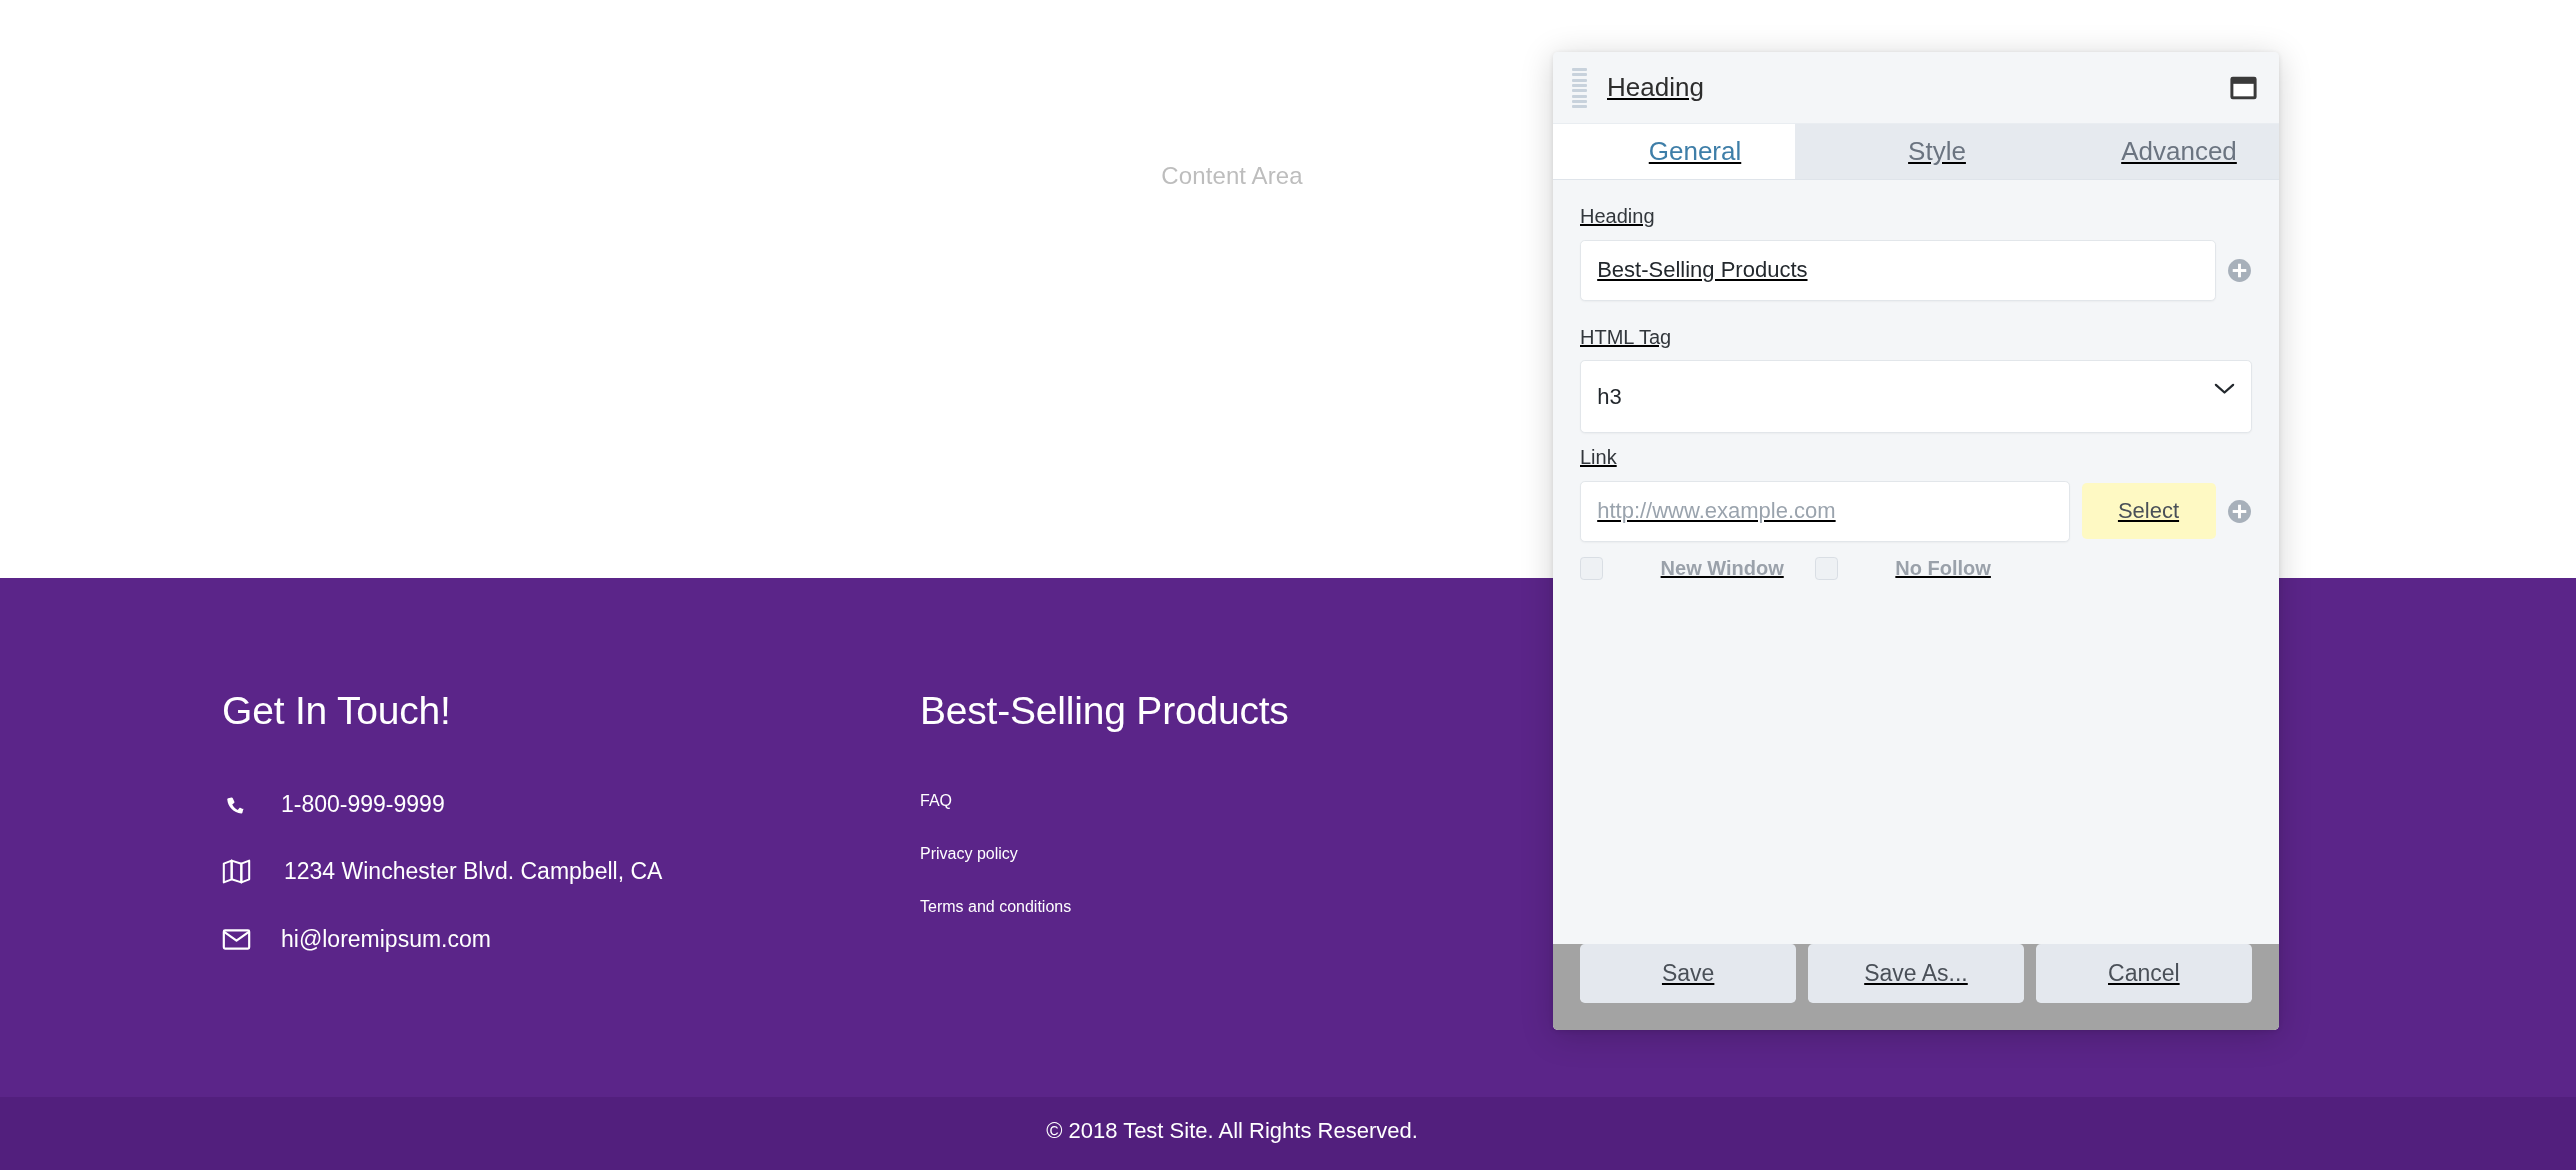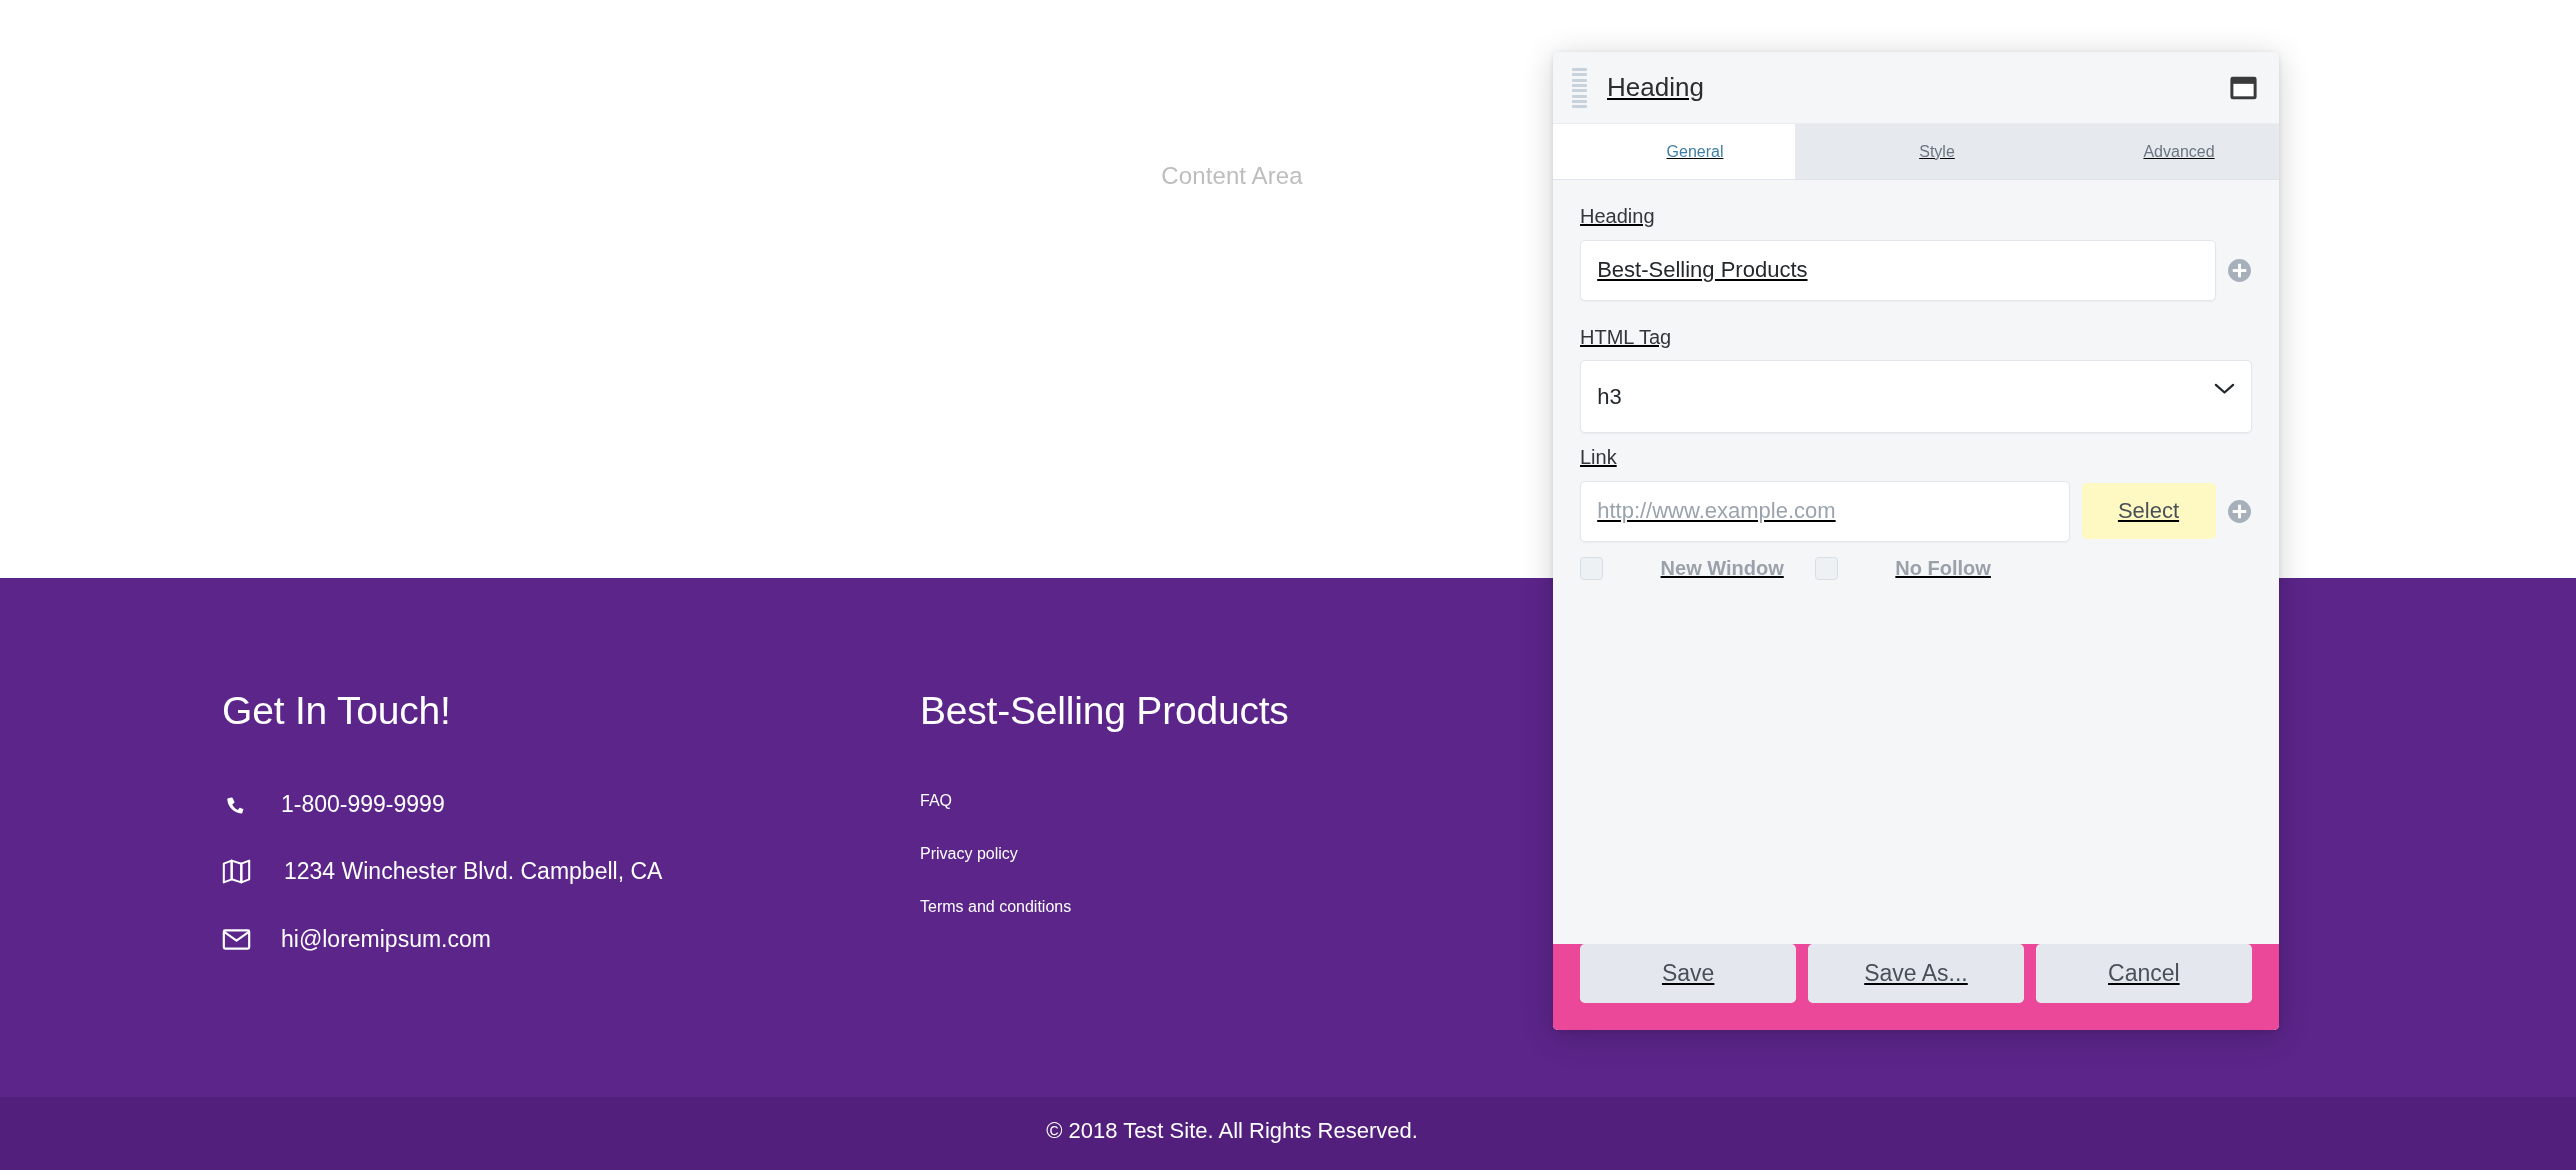--- a/index.html
+++ b/index.html
@@ -175,21 +175,21 @@
     height: 56px;
     flex: 0 0 56px;
     background: #e6eaef;
     border-bottom: 1px solid #dfe4ea;
   }
   .tab {
     flex: 1 1 0;
     display: flex;
     align-items: center;
     justify-content: center;
-    font-size: 16px;
+    font-size: 26px;
     color: #6b7480;
     cursor: pointer;
     background: #e6eaef;
     user-select: none;
     padding-left: 42px;
   }
   .tab.active {
     background: #ffffff;
     color: #3e7ea8;
   }
@@ -309,21 +309,21 @@
     font-weight: bold;
     white-space: nowrap;
     padding-left: 48px;
   }
 
   .dialog-footer {
     flex: 0 0 auto;
     padding: 0 27px 27px 27px;
     display: flex;
     gap: 11.5px;
-    background: #ec4899;
+    background: #a3a3a3;
     align-items: center;
   }
   .dialog-btn {
     flex: 1 1 0;
     height: 59px;
     background: #e4e8ee;
     border: none;
     border-radius: 4.8px;
     font-size: 23px;
     color: #4a5058;

